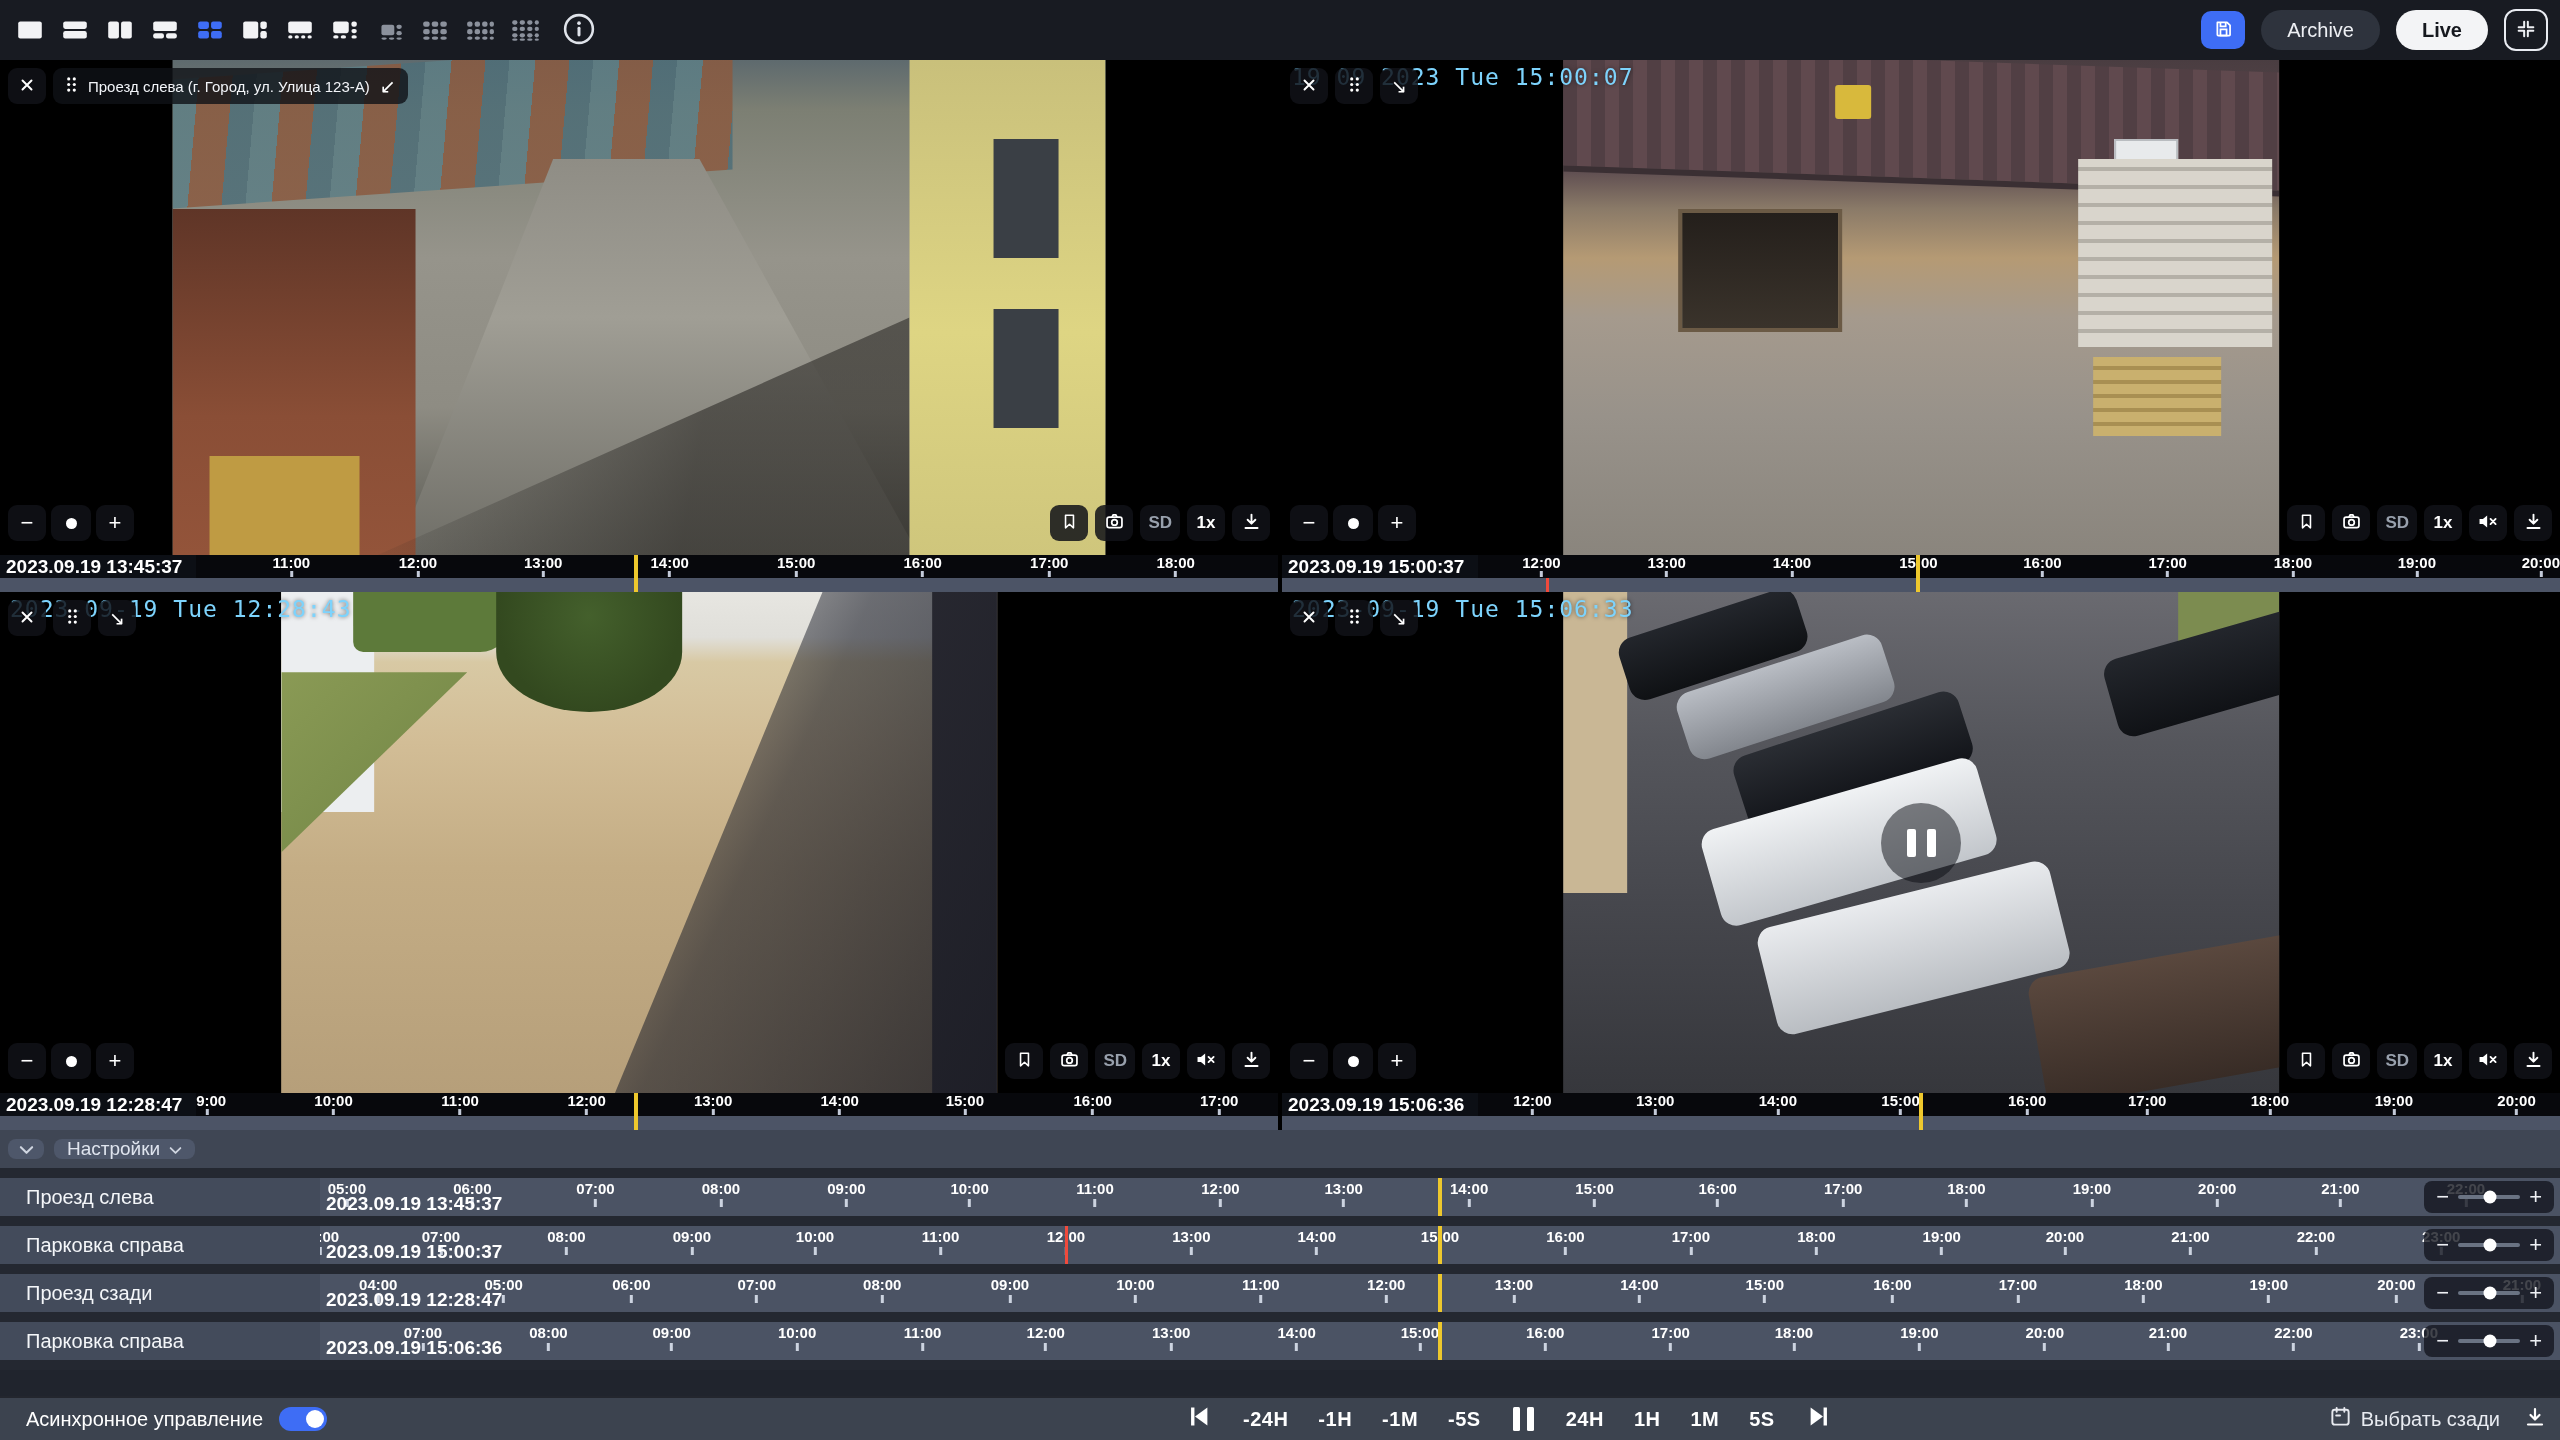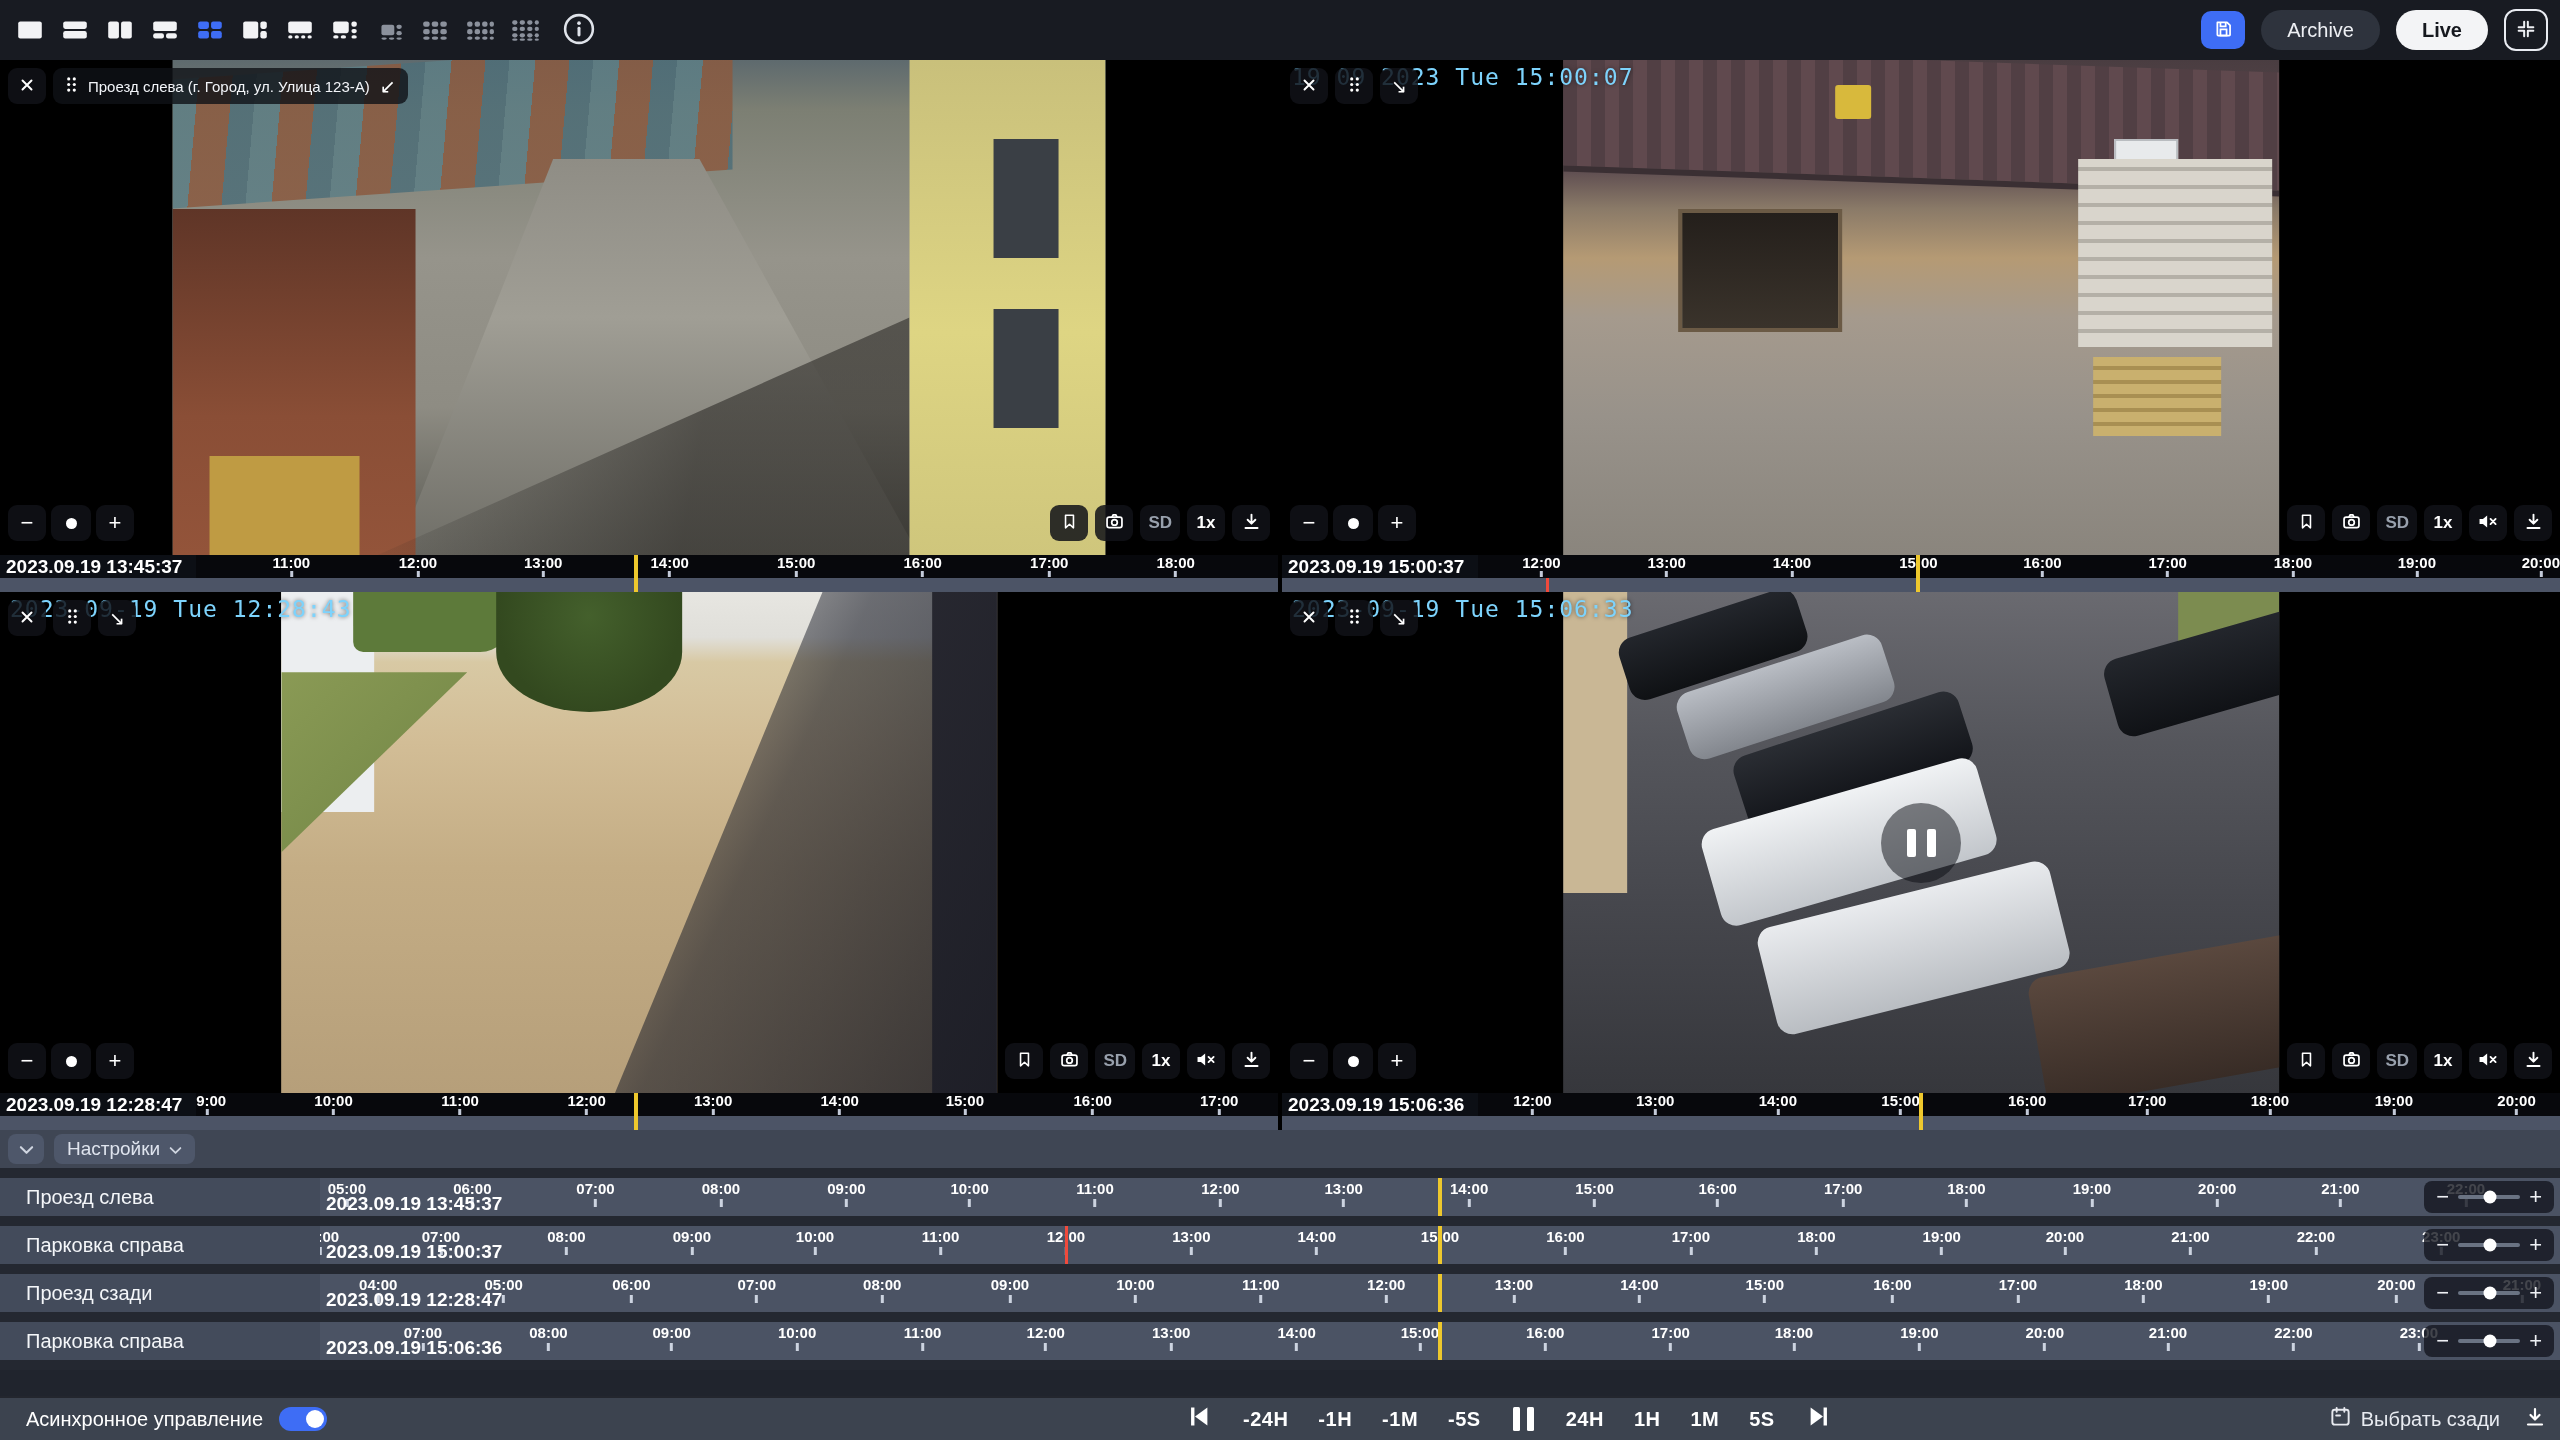--- a/index.html
+++ b/index.html
@@ -116,21 +116,21 @@
   .tick-mark { width:3px; height:6px; background:#c3cad8; margin-top:1px; }
   .cam-ts { position:absolute; left:0; top:0; height:23px; background:#0c0f15; padding:0 14px 0 6px;
     display:flex; align-items:center; font-size:19px; font-weight:700; z-index:3; white-space:nowrap; }
   .cam-scroll { height:14px; background:#4c5466; }
   .playhead { position:absolute; top:0; bottom:0; width:4px; margin-left:-2px; background:#eec82d; z-index:4; cursor:pointer; }
   .alert-line { position:absolute; top:23px; bottom:0; width:3px; margin-left:-1px; background:#f04a3c; z-index:4; }
 
   
   .bottom-panel { height:266px; background:#242831; display:flex; flex-direction:column; flex:0 0 auto; }
   .bp-header { height:38px; background:#3f4654; display:flex; align-items:center; gap:10px; padding-left:8px; }
-  .hbtn { height:30px; border:none; border-radius:8px; background:#4e576a; color:#dfe4ee;
+  .hbtn { height:20px; border:none; border-radius:8px; background:#4e576a; color:#dfe4ee;
     display:flex; align-items:center; gap:9px; padding:0 13px; font-size:19px; cursor:pointer; font-family:inherit; }
   .hbtn.sq { width:36px; padding:0; justify-content:center; }
   .brow { height:38px; margin-top:10px; display:flex; }
   .brow-label { width:320px; flex:0 0 auto; background:#434b5b; display:flex; align-items:center;
     padding-left:26px; font-size:20px; color:#f4f6f9; cursor:pointer; }
   .brow-tl { flex:1; position:relative; background:#4b5364; overflow:hidden; cursor:pointer; }
   .brow-tl .tick-label { font-size:15px; }
   .brow-tl .tick-mark { width:3px; height:8px; margin-top:3px; background:#ccd3e0; }
   .brow-tl .tick { top:3px; }
   .b-ts { position:absolute; left:6px; bottom:1px; font-size:19px; font-weight:700; z-index:3; white-space:nowrap; }

